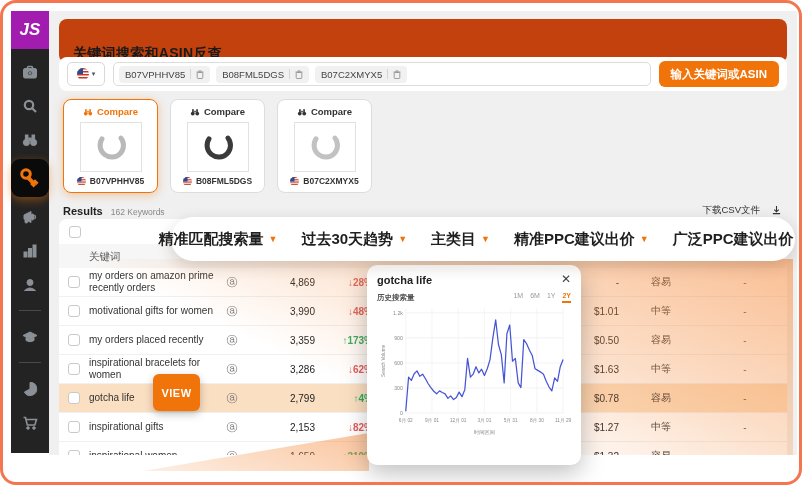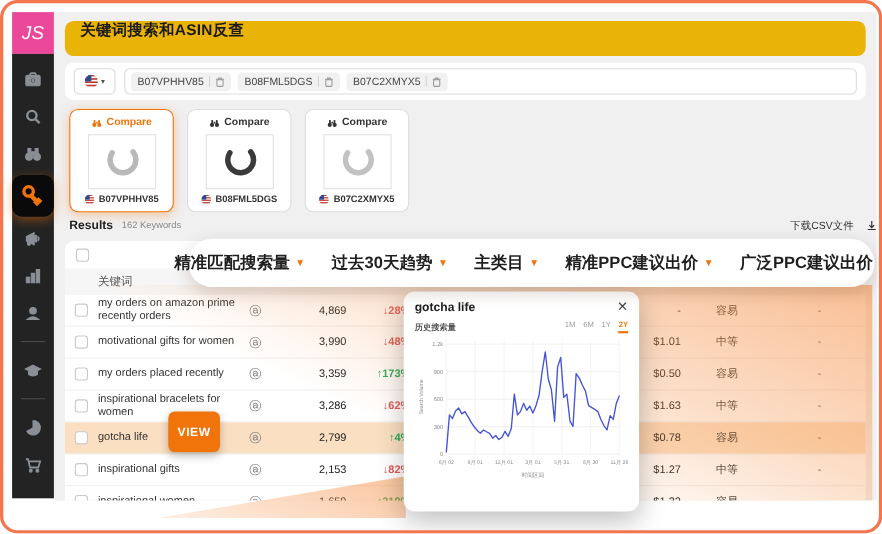--- a/index.html
+++ b/index.html
@@ -1,37 +1,37 @@
 <!DOCTYPE html>
 <html><head>
 <meta charset="utf-8">
 <style>
   * { margin:0; padding:0; box-sizing:border-box; }
   body { font-family:"Liberation Sans","DejaVu Sans",sans-serif; background:#fff; }
   .frame { position:relative; width:802px; height:485px; background:#fff;
            border:3px solid #F4764E; border-radius:16px; overflow:hidden; }
 
   
-  .logo { position:absolute; left:8px; top:8px; width:38px; height:38px; background:#ec4899;
-          color:#fff; font-weight:normal; font-size:17px; display:flex; align-items:center;
+  .logo { position:absolute; left:8px; top:8px; width:38px; height:38px; background:#a21caf;
+          color:#fff; font-weight:bold; font-size:17px; display:flex; align-items:center;
           justify-content:center; z-index:6; font-style:italic; }
   .sidebar { position:absolute; left:8px; top:46px; width:38px; height:404px; background:#232323;
              display:flex; flex-direction:column; align-items:center; padding-top:14px; gap:17px; z-index:6; }
   .side-ic { width:17px; height:17px; display:flex; align-items:center; justify-content:center; cursor:pointer; }
   .side-ic svg { width:16px; height:16px; fill:#8A9096; stroke:#8A9096; }
   .side-active { position:relative; width:38px; height:38px; margin:-6px 0; background:#0A0A0A;
                  border-radius:9px; display:flex; align-items:center; justify-content:center;
                  box-shadow:0 3px 10px rgba(240,116,10,.45); }
   .side-active svg { width:22px; height:22px; fill:#F0740A; stroke:#F0740A; }
   .side-div { width:22px; height:1px; background:#4A4A4A; }
 
   
   .main { position:absolute; left:46px; top:8px; width:748px; height:444px; background:#F0F0F0; }
-  .titlebar { position:absolute; left:10px; top:8px; right:10px; height:32px; background:#eab308;
-              border-radius:8px; display:flex; align-items:flex-start; padding:0 14px; }
+  .titlebar { position:absolute; left:10px; top:8px; right:10px; height:44px; background:#c2410c;
+              border-radius:8px; display:flex; align-items:flex-end; padding:0 14px; }
   .titlebar h1 { font-size:14px; color:#1A1A1A; letter-spacing:.3px; }
 
   .searchbar { position:absolute; left:10px; top:46px; right:10px; height:34px; background:#fff;
                border-radius:8px; display:flex; align-items:center; padding:0 8px; gap:8px; }
   .flagbox { width:38px; height:24px; border:1px solid #D9D9D9; border-radius:5px; display:flex;
              align-items:center; justify-content:center; gap:3px; cursor:pointer; background:#fff; }
   .flagbox .caret { font-size:7px; color:#555; }
   .field { flex:1; height:24px; border:1px solid #DCDCDC; border-radius:5px; display:flex;
            align-items:center; padding:0 5px; gap:6px; background:#fff; }
   .chip { display:flex; align-items:center; gap:5px; background:#F1F1F1; border-radius:4px;
@@ -45,21 +45,21 @@
   .card { width:95px; height:94px; background:#fff; border:1px solid #DDD; border-radius:8px;
           display:flex; flex-direction:column; align-items:center; padding:6px 4px; cursor:pointer; }
   .card.active { border:1.5px solid #F0740A; box-shadow:0 2px 10px rgba(240,116,10,.35); }
   .card .cmp { display:flex; align-items:center; gap:4px; font-size:9.5px; font-weight:bold; color:#333; }
   .card.active .cmp { color:#F0740A; }
   .card .imgbox { width:62px; height:52px; border:1px solid #E2E2E2; margin:5px 0 4px;
                   display:flex; align-items:center; justify-content:center; }
   .card .asin { display:flex; align-items:center; gap:4px; font-size:8.5px; font-weight:bold; color:#333; }
 
   
-  .resultbar { position:absolute; left:14px; top:188px; right:0; height:18px; display:flex; align-items:flex-start; }
+  .resultbar { position:absolute; left:14px; top:188px; right:16px; height:18px; display:flex; align-items:flex-end; }
   .resultbar .r1 { font-size:11px; font-weight:bold; color:#222; }
   .resultbar .r2 { font-size:8.5px; color:#888; margin-left:8px; }
   .resultbar .dl { margin-left:auto; font-size:9.5px; color:#333; display:flex; gap:12px; align-items:center; cursor:pointer; }
 
   .table { position:absolute; left:10px; top:208px; right:10px; bottom:0; background:#fff;
            border-radius:8px 8px 0 0; overflow:hidden; }
   .selall { height:25px; display:flex; align-items:center; padding-left:10px; }
   .thead { height:24px; background:#F6F6F6; display:flex; align-items:center; font-size:10.5px; color:#555; }
   .row { height:29px; display:flex; align-items:center; border-bottom:1px solid #F0F0F0; font-size:10px; color:#333; }
   .row.hl { background:#FBDFC2; }
@@ -230,20 +230,21 @@
 
   <span class="chip">
     <span class="ctext">B07C2XMYX5</span>
     <span class="tdiv"></span>
     <svg width="8" height="9" viewBox="0 0 10 11">
               <rect x="1.5" y="3" width="7" height="7.5" rx="1" fill="none" stroke="#999" stroke-width="1.2"></rect>
               <path d="M0.5 2.5 h9 M3.5 2.5 v-1.5 h3 v1.5" stroke="#999" fill="none" stroke-width="1.2"></path>
             </svg>
   </span>
 </div>
+      <button class="btn-main">输入关键词或ASIN</button>
     </div>
 
     <div class="cards" id="compare-cards">
   <div class="card active">
     <span class="cmp">
       <svg width="10" height="10" viewBox="0 0 16 16">
               <g class="binoc" fill="#F0740A">
                 <circle cx="4.4" cy="10.5" r="3"></circle>
                 <circle cx="11.6" cy="10.5" r="3"></circle>
                 <rect x="3.4" y="3.5" width="2.6" height="4.5"></rect>

